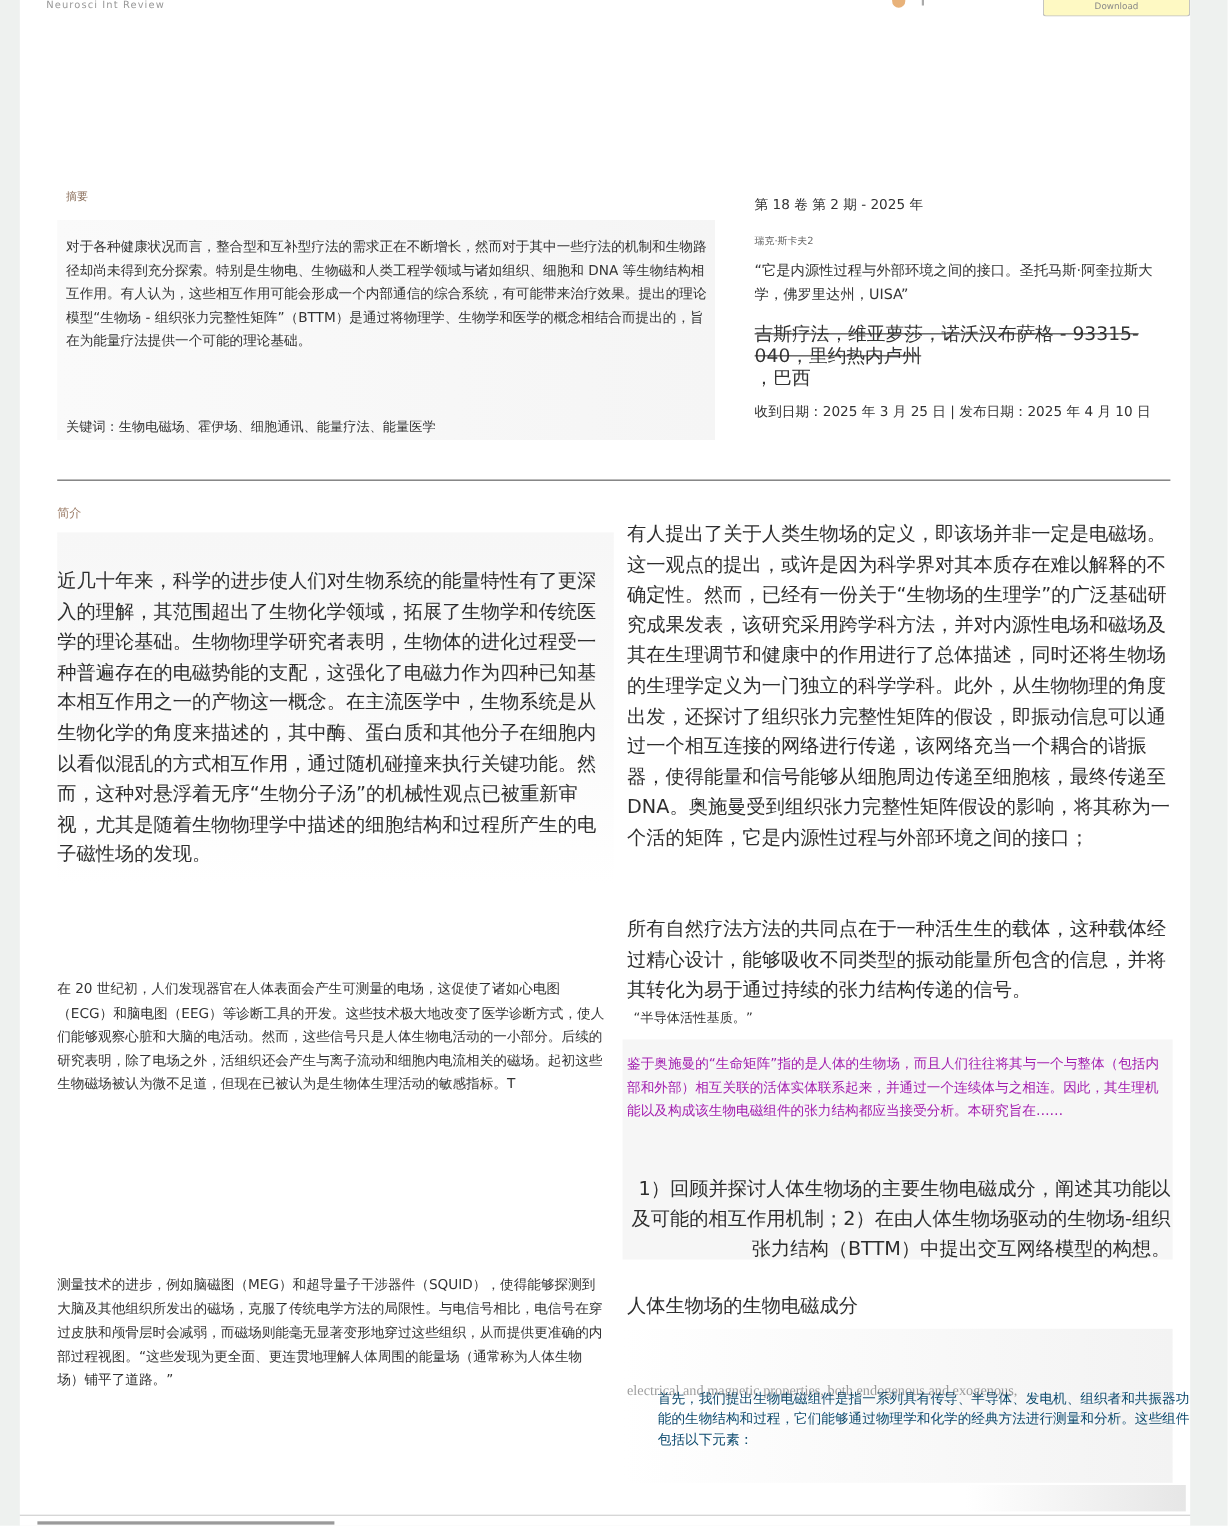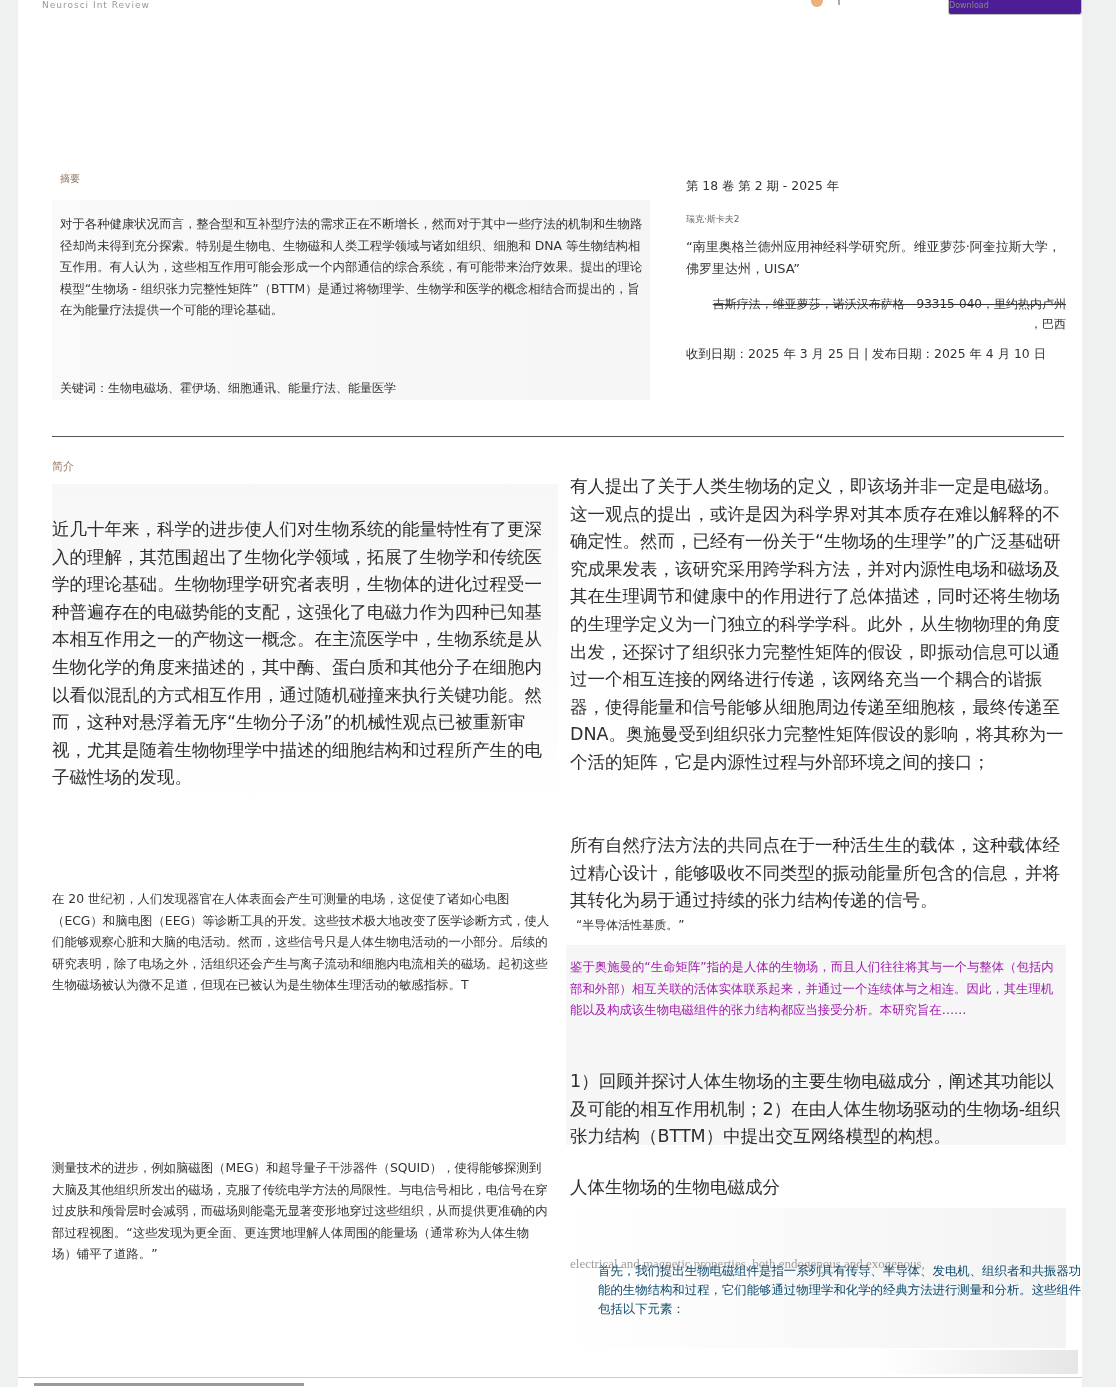--- a/index.html
+++ b/index.html
@@ -18,22 +18,22 @@
   .topbar .crumb {
     position: absolute; left: 24px; top: 0; font-size: 9px; color: #999; letter-spacing: 1px;
   }
   .topbar .badge-icon {
     position: absolute; left: 793px; top: 0; width: 12px; height: 7px;
     border-radius: 0 0 6px 6px; background: #e8b27a;
   }
   .topbar .dot { position: absolute; left: 820px; top: 0; width: 2px; height: 5px; background: #aaa; }
   .topbar .action-btn {
     position: absolute; left: 930px; top: 0; width: 132px; height: 14px;
-    background: #4c1d95; border: 1px solid #bfbfbf; border-top: none; border-radius: 0 0 3px 3px;
-    font-size: 8px; color: #888; text-align: left; line-height: 12px;
+    background: #fef9c3; border: 1px solid #bfbfbf; border-top: none; border-radius: 0 0 3px 3px;
+    font-size: 8px; color: #888; text-align: center; line-height: 12px;
   }
   .title {
     position: absolute; left: 34px; top: 18px; width: 1010px;
     font-size: 38px; line-height: 60px; color: #4d6c86; font-weight: normal; margin: 0;
     letter-spacing: 0.5px;
   }
   .abstract-label {
     position: absolute; left: 42px; top: 172px; font-size: 10px; color: #8a6e5a;
   }
   .abstract-box {
@@ -46,21 +46,21 @@
   }
   .keywords {
     position: absolute; left: 42px; top: 380px; font-size: 12px; color: #333;
   }
   .meta {
     position: absolute; left: 668px; top: 178px; width: 380px; color: #333;
   }
   .meta .issue { font-size: 12.4px; margin: 0 0 18px 0; }
   .meta .author { font-size: 9px; color: #666; margin: 0 0 10px 0; }
   .meta .aff1 { font-size: 13px; line-height: 22px; margin: 0 0 14px 0; }
-  .meta .aff2 { font-size: 12px; line-height: 20px; margin: 0 0 12px 0; text-align: right; }
+  .meta .aff2 { font-size: 17px; line-height: 20px; margin: 0 0 12px 0; }
   .meta .aff2 .strike { text-decoration: line-through; }
   .meta .dates { font-size: 12.4px; margin: 0; }
   .divider {
     position: absolute; left: 34px; top: 436px; width: 1012px; height: 1px; background: #555;
   }
   .intro-label {
     position: absolute; left: 34px; top: 459px; font-size: 11px; color: #9a7a64;
   }
   .intro-box {
     position: absolute; left: 34px; top: 484px; width: 506px; height: 320px;
@@ -92,21 +92,21 @@
   .right-box {
     position: absolute; left: 548px; top: 945px; width: 500px; height: 200px;
     background: #f6f6f6;
   }
   .right-p3 {
     position: absolute; left: 552px; top: 956px; width: 494px;
     font-size: 12.4px; line-height: 21.5px; color: #a21caf; margin: 0;
   }
   .right-p4 {
     position: absolute; left: 552px; top: 1068px; width: 494px;
-    font-size: 17.5px; line-height: 27.6px; color: #2e2e2e; margin: 0;
+    font-size: 17.5px; line-height: 27.6px; color: #2e2e2e; margin: 0; text-align: right;
   }
   .right-heading {
     position: absolute; left: 552px; top: 1175px; font-size: 17.5px; color: #2e2e2e; margin: 0; font-weight: normal;
   }
   .right-box2 {
     position: absolute; left: 548px; top: 1208px; width: 500px; height: 140px;
     background: linear-gradient(90deg, #ffffff, #f3f3f3);
   }
   .right-p5 {
     position: absolute; left: 564px; top: 1245px; width: 494px;
@@ -142,21 +142,21 @@
 
 
   <div class="abstract-label">摘要</div>
   <div class="abstract-box"></div>
   <p class="abstract-text">对于各种健康状况而言，整合型和互补型疗法的需求正在不断增长，然而对于其中一些疗法的机制和生物路径却尚未得到充分探索。特别是生物电、生物磁和人类工程学领域与诸如组织、细胞和 DNA 等生物结构相互作用。有人认为，这些相互作用可能会形成一个内部通信的综合系统，有可能带来治疗效果。提出的理论模型“生物场 - 组织张力完整性矩阵”（BTTM）是通过将物理学、生物学和医学的概念相结合而提出的，旨在为能量疗法提供一个可能的理论基础。</p>
   <div class="keywords">关键词：生物电磁场、霍伊场、细胞通讯、能量疗法、能量医学</div>
 
   <div class="meta">
     <p class="issue">第 18 卷 第 2 期 - 2025 年</p>
     <p class="author">瑞克·斯卡夫2</p>
-    <p class="aff1">“南里奥格兰德州应用神经科学研究所。维亚萝莎·阿奎拉斯大学，佛罗里达州，UISA”</p>
+    <p class="aff1">“它是内源性过程与外部环境之间的接口。圣托马斯·阿奎拉斯大学，佛罗里达州，UISA”</p>
     <p class="aff2"><span class="strike">吉斯疗法，维亚萝莎，诺沃汉布萨格 - 93315-040，里约热内卢州</span><br><span>，巴西</span></p>
     <p class="dates">收到日期：2025 年 3 月 25 日 | 发布日期：2025 年 4 月 10 日</p>
   </div>
 
   <div class="divider"></div>
 
   <div class="intro-label">简介</div>
   <div class="intro-box"></div>
   <p class="left-p1">近几十年来，科学的进步使人们对生物系统的能量特性有了更深入的理解，其范围超出了生物化学领域，拓展了生物学和传统医学的理论基础。生物物理学研究者表明，生物体的进化过程受一种普遍存在的电磁势能的支配，这强化了电磁力作为四种已知基本相互作用之一的产物这一概念。在主流医学中，生物系统是从生物化学的角度来描述的，其中酶、蛋白质和其他分子在细胞内以看似混乱的方式相互作用，通过随机碰撞来执行关键功能。然而，这种对悬浮着无序“生物分子汤”的机械性观点已被重新审视，尤其是随着生物物理学中描述的细胞结构和过程所产生的电子磁性场的发现。</p>
   <p class="left-p2">在 20 世纪初，人们发现器官在人体表面会产生可测量的电场，这促使了诸如心电图（ECG）和脑电图（EEG）等诊断工具的开发。这些技术极大地改变了医学诊断方式，使人们能够观察心脏和大脑的电活动。然而，这些信号只是人体生物电活动的一小部分。后续的研究表明，除了电场之外，活组织还会产生与离子流动和细胞内电流相关的磁场。起初这些生物磁场被认为微不足道，但现在已被认为是生物体生理活动的敏感指标。T</p>

